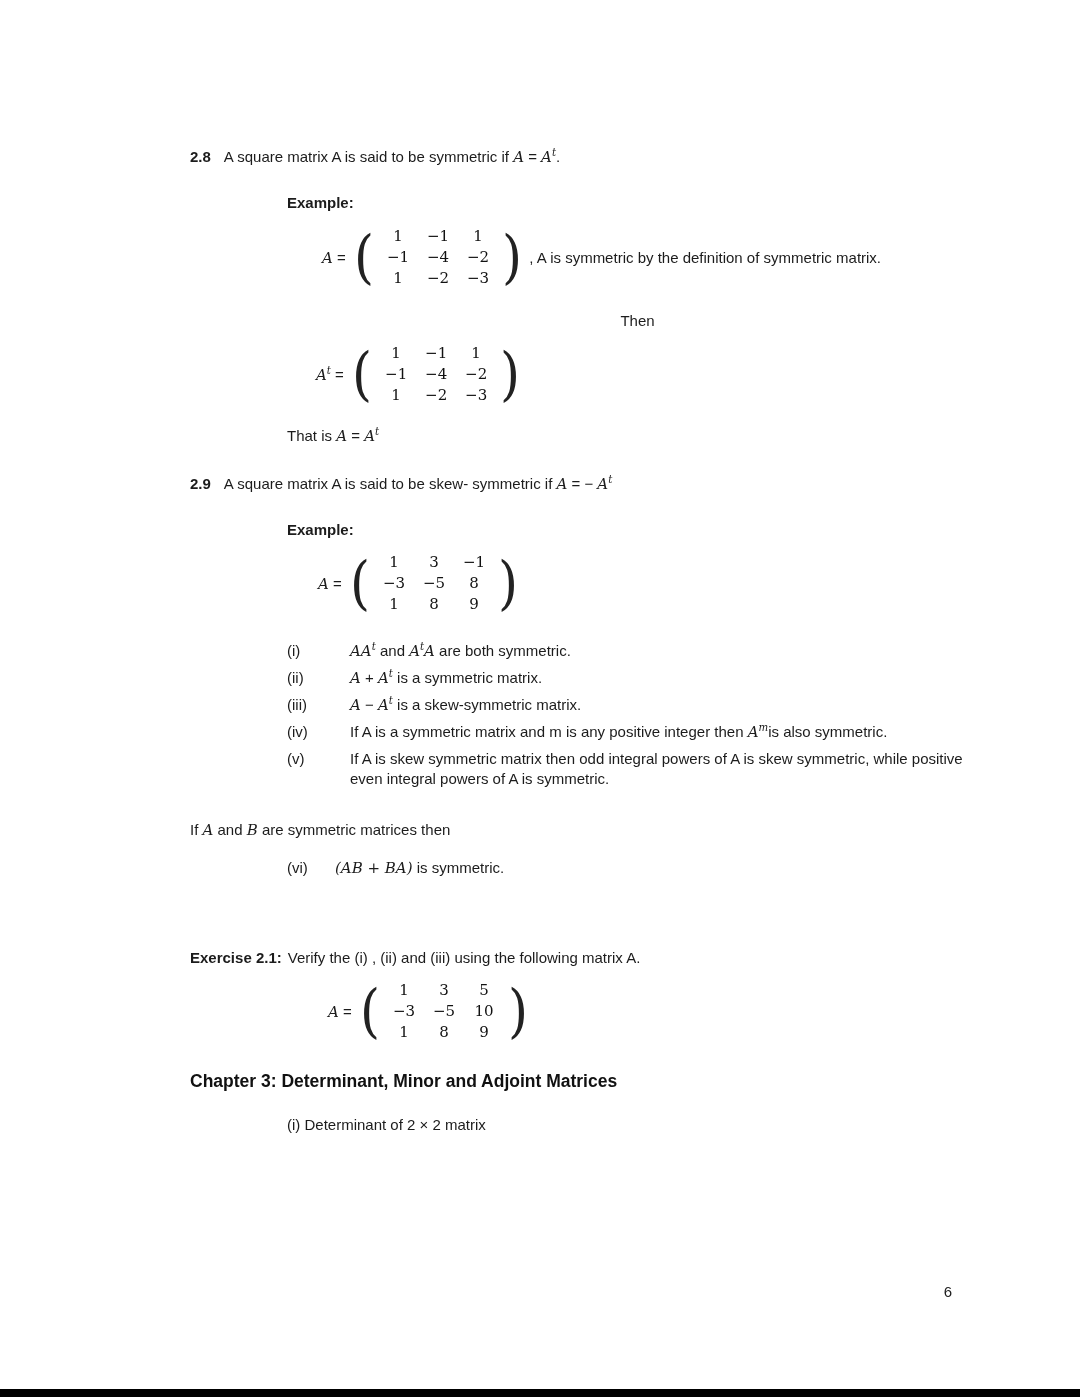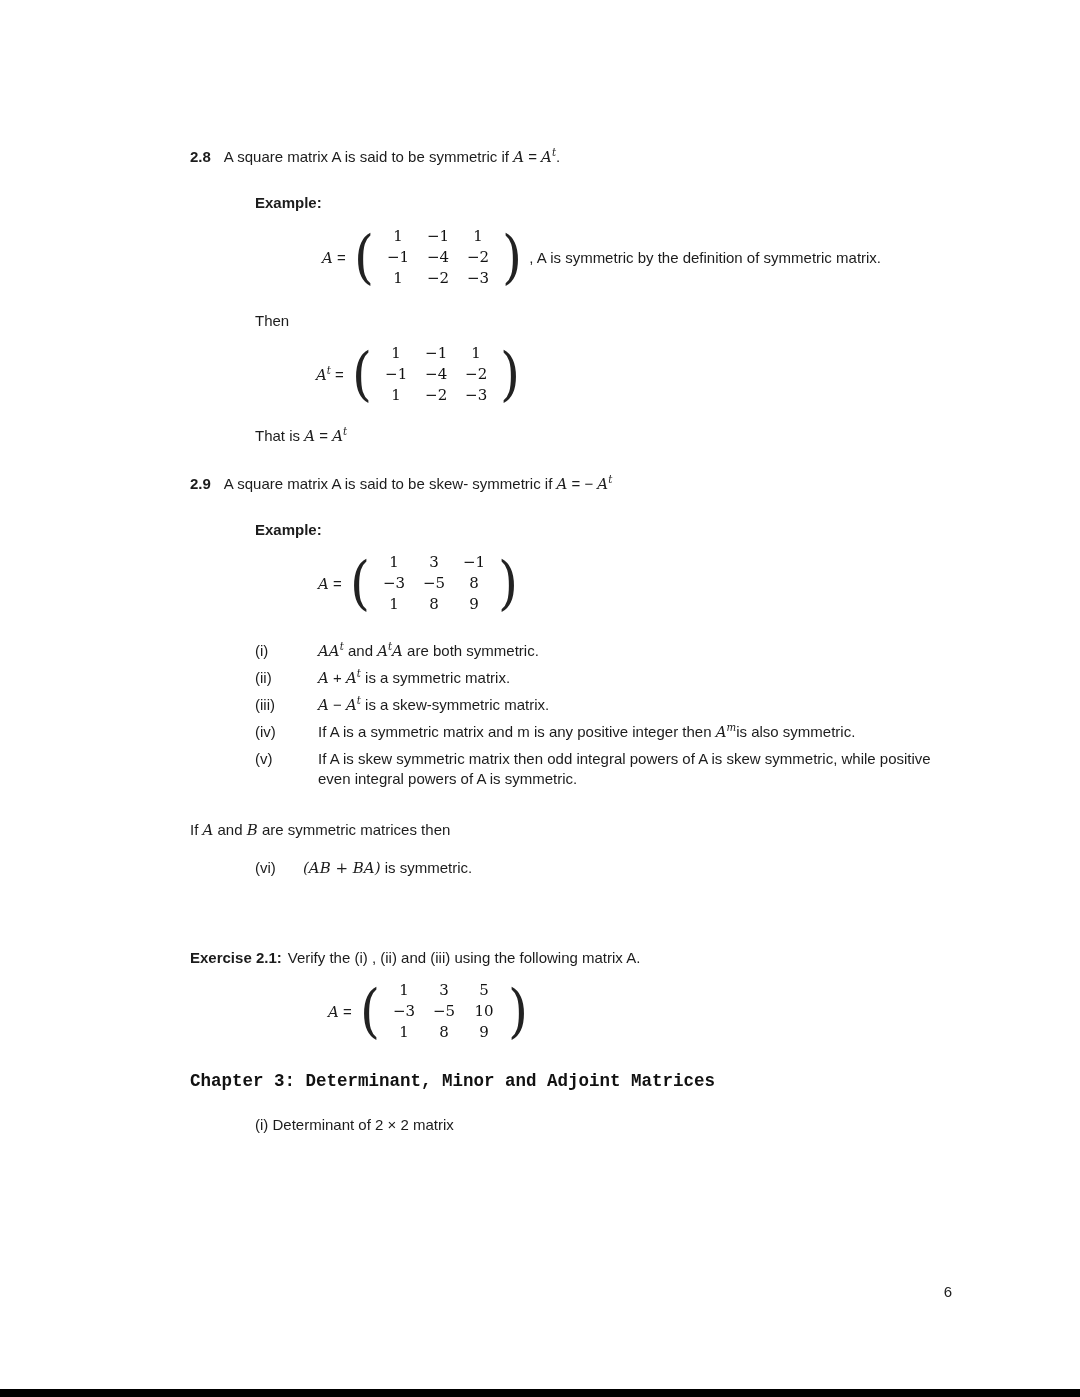--- a/index.html
+++ b/index.html
@@ -9,21 +9,21 @@
     font-family:"Liberation Sans","DejaVu Sans",sans-serif;
     color:#1c1c1c; font-size:15px; line-height:20px;
   }
   .page { position:absolute; inset:0; background:#fff; padding:147px 92px 0 190px; overflow:hidden; }
   .b { font-weight:bold; }
   .mv { font-family:"DejaVu Serif",serif; font-style:italic; }
   sup { font-size:68%; line-height:0; vertical-align:super; }
   sub { font-size:68%; line-height:0; vertical-align:sub; }
 
   .sec-head { display:flex; gap:13px; align-items:baseline; }
-  .ind1 { margin-left:65px; }
+  .ind1 { margin-left:97px; }
 
   .math-line { display:flex; align-items:center; }
   .matrix { display:inline-flex; align-items:center; }
   .paren { font-family:"DejaVu Serif",serif; font-size:57px; line-height:63px; color:#222;
            transform:scaleX(.9); }
   .mgrid { display:flex; flex-direction:column; padding:0 3px; }
   .mrow { display:flex; justify-content:center; }
   .mcell { display:inline-block; min-width:40px; text-align:center;
            font-family:"DejaVu Serif",serif; font-size:15px; line-height:21px; color:#111; }
   .lhs { margin-right:7px; white-space:nowrap; }
@@ -72,21 +72,21 @@
             <span class="mcell">1</span>
             <span class="mcell">−2</span>
             <span class="mcell">−3</span>
           </div>
         </span>
       <span class="paren">)</span>
     </span>
     <span class="caption">, A is symmetric by the definition of symmetric matrix.</span>
   </div>
 
-  <div class="ind1" style="margin-top:22px;">Then</div>
+  <div class="ind1" style="margin-top:22px;text-align:center;">Then</div>
 
   <div class="math-line" style="margin-top:12px; margin-left:126px;">
     <span class="lhs"><span class="mv">A<sup>t</sup></span> =</span>
     <span class="matrix">
       <span class="paren">(</span>
       <span class="mgrid">
           <div class="mrow">
             <span class="mcell">1</span>
             <span class="mcell">−1</span>
             <span class="mcell">1</span>
@@ -195,21 +195,21 @@
           <div class="mrow">
             <span class="mcell">1</span>
             <span class="mcell">8</span>
             <span class="mcell">9</span>
           </div>
         </span>
       <span class="paren">)</span>
     </span>
   </div>
 
-  <h2 class="chapter-heading" style="margin-top:26px;font-family:Liberation Mono, monospace;">Chapter 3: Determinant, Minor and Adjoint Matrices</h2>
+  <h2 class="chapter-heading" style="margin-top:26px;">Chapter 3: Determinant, Minor and Adjoint Matrices</h2>
 
 
 
   <div class="ind1" style="margin-top:22px;">(i) Determinant of 2 × 2 matrix</div>
 
   <div class="page-number">6</div>
   <div class="bottom-bar"></div>
 </div>
 
 </body></html>

